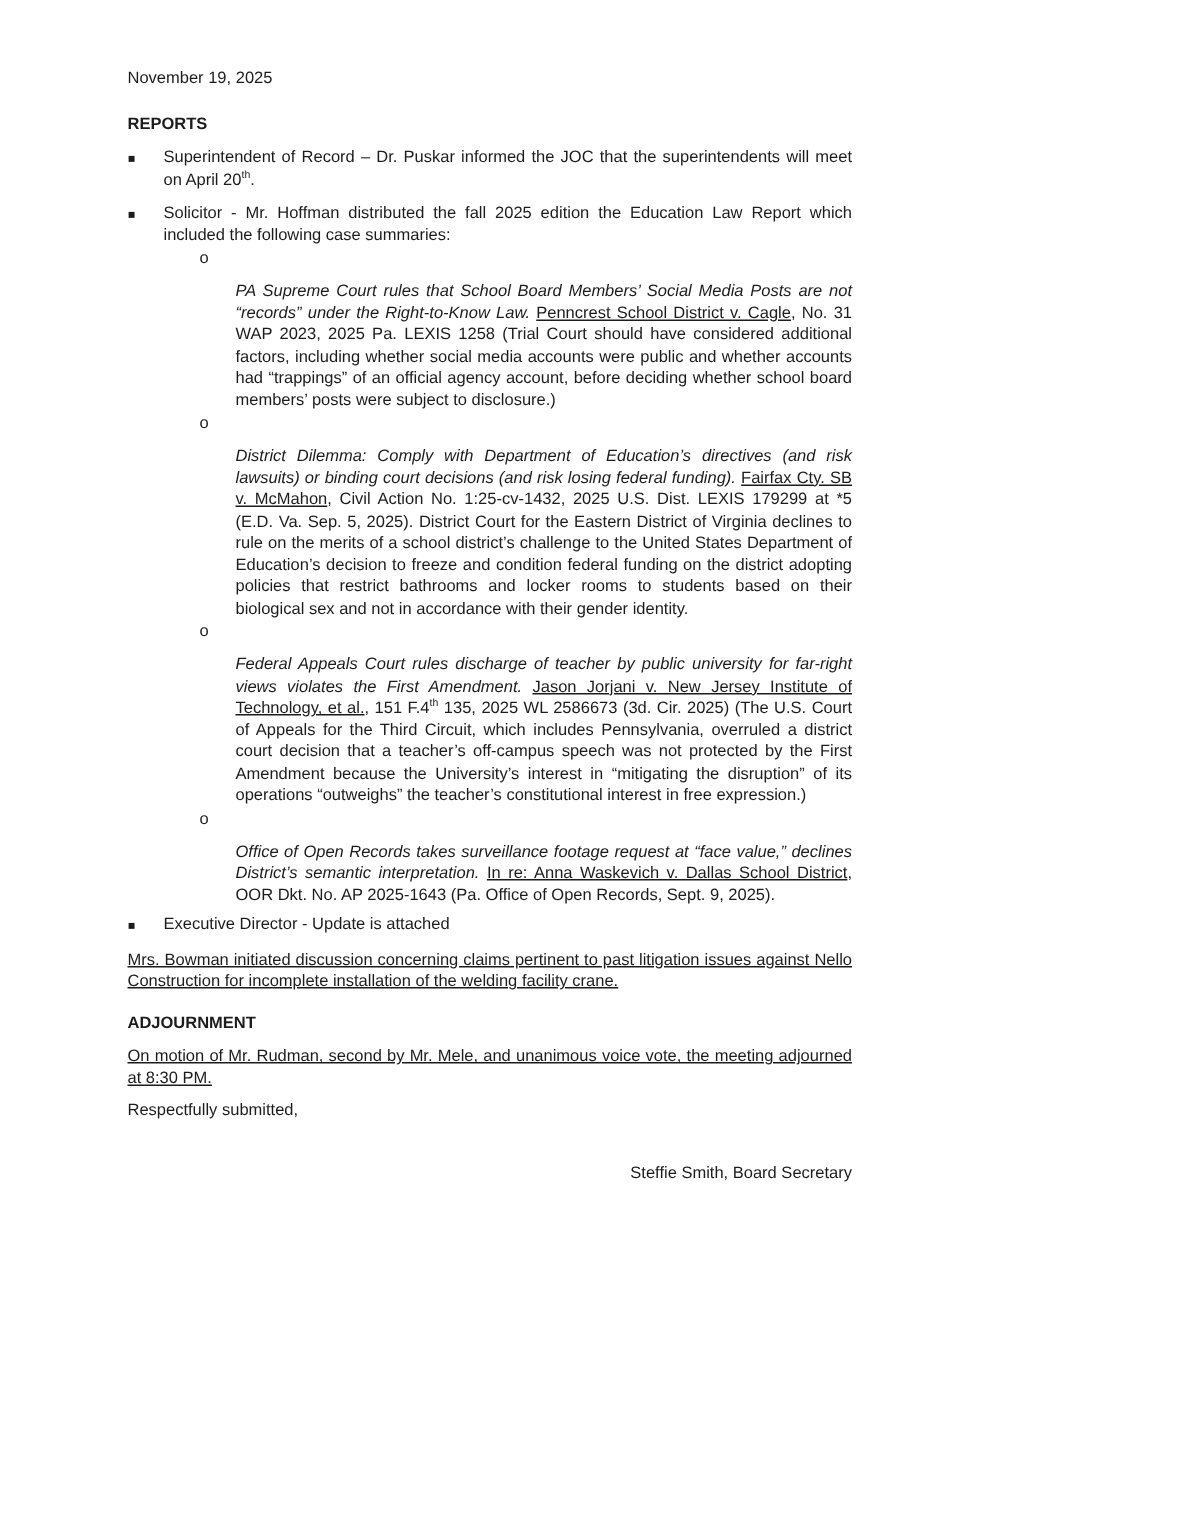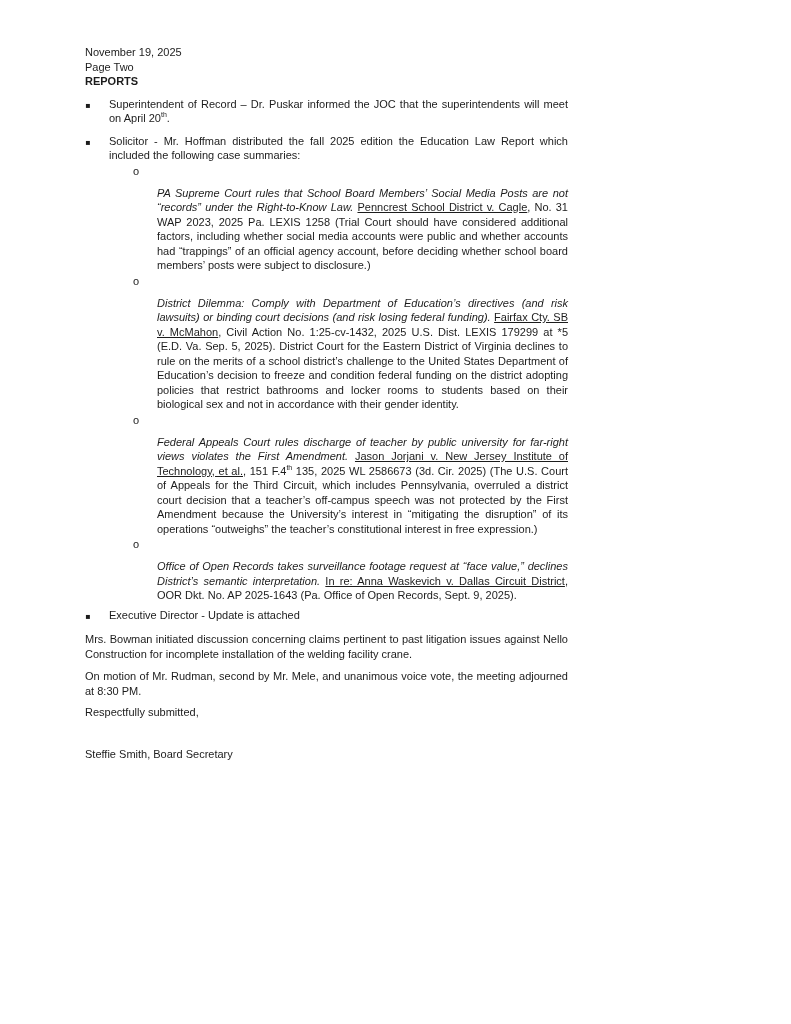--- a/index.html
+++ b/index.html
@@ -17,21 +17,21 @@
     width: 652px;
     height: 1024px;
     padding: 45px 84px 0 85px;
   }
   .doc-header div { white-space: nowrap; }
   .section-heading {
     font-weight: 700;
     font-size: 11px;
     line-height: 14.5px;
   }
-  #reports-heading { margin-top: 0; }
+  #reports-heading { margin-top: 16px; }
   #board-comments-heading { margin-top: 13px; }
   #adjournment-heading { margin-top: 13px; }
   .bullet-row { display: flex; margin-top: 8px; }
   .bullet-row.tight { margin-top: 5px; }
   .marker {
     flex: 0 0 24px;
     font-size: 11px;
   }
   .sq {
     font-family: "DejaVu Sans", sans-serif;
@@ -43,32 +43,31 @@
   .sub-row { display: flex; padding-left: 48px; margin-top: 1px; }
   .sub-row .marker { flex: 0 0 24px; }
   .sub-text { flex: 1; text-align: justify; margin-top: 22px; }
   .case-lead { font-style: italic; }
   .case-name { text-decoration: underline; }
   sup {
     font-size: 7px;
     line-height: 0;
     vertical-align: super;
   }
-  .para { text-align: justify; margin-top: 8px; }
+  .para { text-align: justify; margin-top: 8px; text-decoration: underline; }
   #closing-line-1 { margin-top: 7px; }
-  #closing-line-2 { margin-top: 27px; }
+  #closing-line-2 { margin-top: 27px; text-align: right; }
 </style>
 </head>
 <body>
 
 <div class="page">
 
   <div class="doc-header">
     <div>November 19, 2025</div>
-    <div>Page Two</div>
   </div>
 
   <div class="section-heading" id="reports-heading">REPORTS</div>
 
   <div class="bullet-row">
     <div class="marker"><span class="sq">▪</span></div>
     <div class="bullet-text"><span>Superintendent of Record – Dr. Puskar informed the JOC that the superintendents will meet on April 20</span><sup>th</sup><span>.</span></div>
   </div>
 
   <div class="bullet-row">
@@ -88,30 +87,31 @@
       <div class="sub-text"><span class="case-lead">District Dilemma: Comply with Department of Education’s directives (and risk lawsuits) or binding court decisions (and risk losing federal funding). </span><span class="case-name">Fairfax Cty. SB v. McMahon</span><span>, Civil Action No. 1:25-cv-1432, 2025 U.S. Dist. LEXIS 179299 at *5 (E.D. Va. Sep. 5, 2025). District Court for the Eastern District of Virginia declines to rule on the merits of a school district’s challenge to the United States Department of Education’s decision to freeze and condition federal funding on the district adopting policies that restrict bathrooms and locker rooms to students based on their biological sex and not in accordance with their gender identity.</span><sup></sup><span></span></div>
     </div>
 
     <div class="sub-row">
       <div class="marker">o</div>
       <div class="sub-text"><span class="case-lead">Federal Appeals Court rules discharge of teacher by public university for far-right views violates the First Amendment. </span><span class="case-name">Jason Jorjani v. New Jersey Institute of Technology, et al.</span><span>, 151 F.4</span><sup>th</sup><span> 135, 2025 WL 2586673 (3d. Cir. 2025) (The U.S. Court of Appeals for the Third Circuit, which includes Pennsylvania, overruled a district court decision that a teacher’s off-campus speech was not protected by the First Amendment because the University’s interest in “mitigating the disruption” of its operations “outweighs” the teacher’s constitutional interest in free expression.)</span></div>
     </div>
 
     <div class="sub-row">
       <div class="marker">o</div>
-      <div class="sub-text"><span class="case-lead">Office of Open Records takes surveillance footage request at “face value,” declines District’s semantic interpretation. </span><span class="case-name">In re: Anna Waskevich v. Dallas Circuit District</span><span>, OOR Dkt. No. AP 2025-1643 (Pa. Office of Open Records, Sept. 9, 2025).</span><sup></sup><span></span></div>
+      <div class="sub-text"><span class="case-lead">Office of Open Records takes surveillance footage request at “face value,” declines District’s semantic interpretation. </span><span class="case-name">In re: Anna Waskevich v. Dallas School District</span><span>, OOR Dkt. No. AP 2025-1643 (Pa. Office of Open Records, Sept. 9, 2025).</span><sup></sup><span></span></div>
     </div>
 
   </div>
 
   <div class="bullet-row tight">
     <div class="marker"><span class="sq">▪</span></div>
     <div class="bullet-text">Executive Director - Update is attached</div>
   </div>
 
   <div class="para">Mrs. Bowman initiated discussion concerning claims pertinent to past litigation issues against Nello Construction for incomplete installation of the welding facility crane.</div>
 
+  <div class="section-heading" id="adjournment-heading">ADJOURNMENT</div>
   <div class="para">On motion of Mr. Rudman, second by Mr. Mele, and unanimous voice vote, the meeting adjourned at 8:30 PM.</div>
 
   <div id="closing-line-1">Respectfully submitted,</div>
   <div id="closing-line-2">Steffie Smith, Board Secretary</div>
 
 </div>
 
 </body></html>

